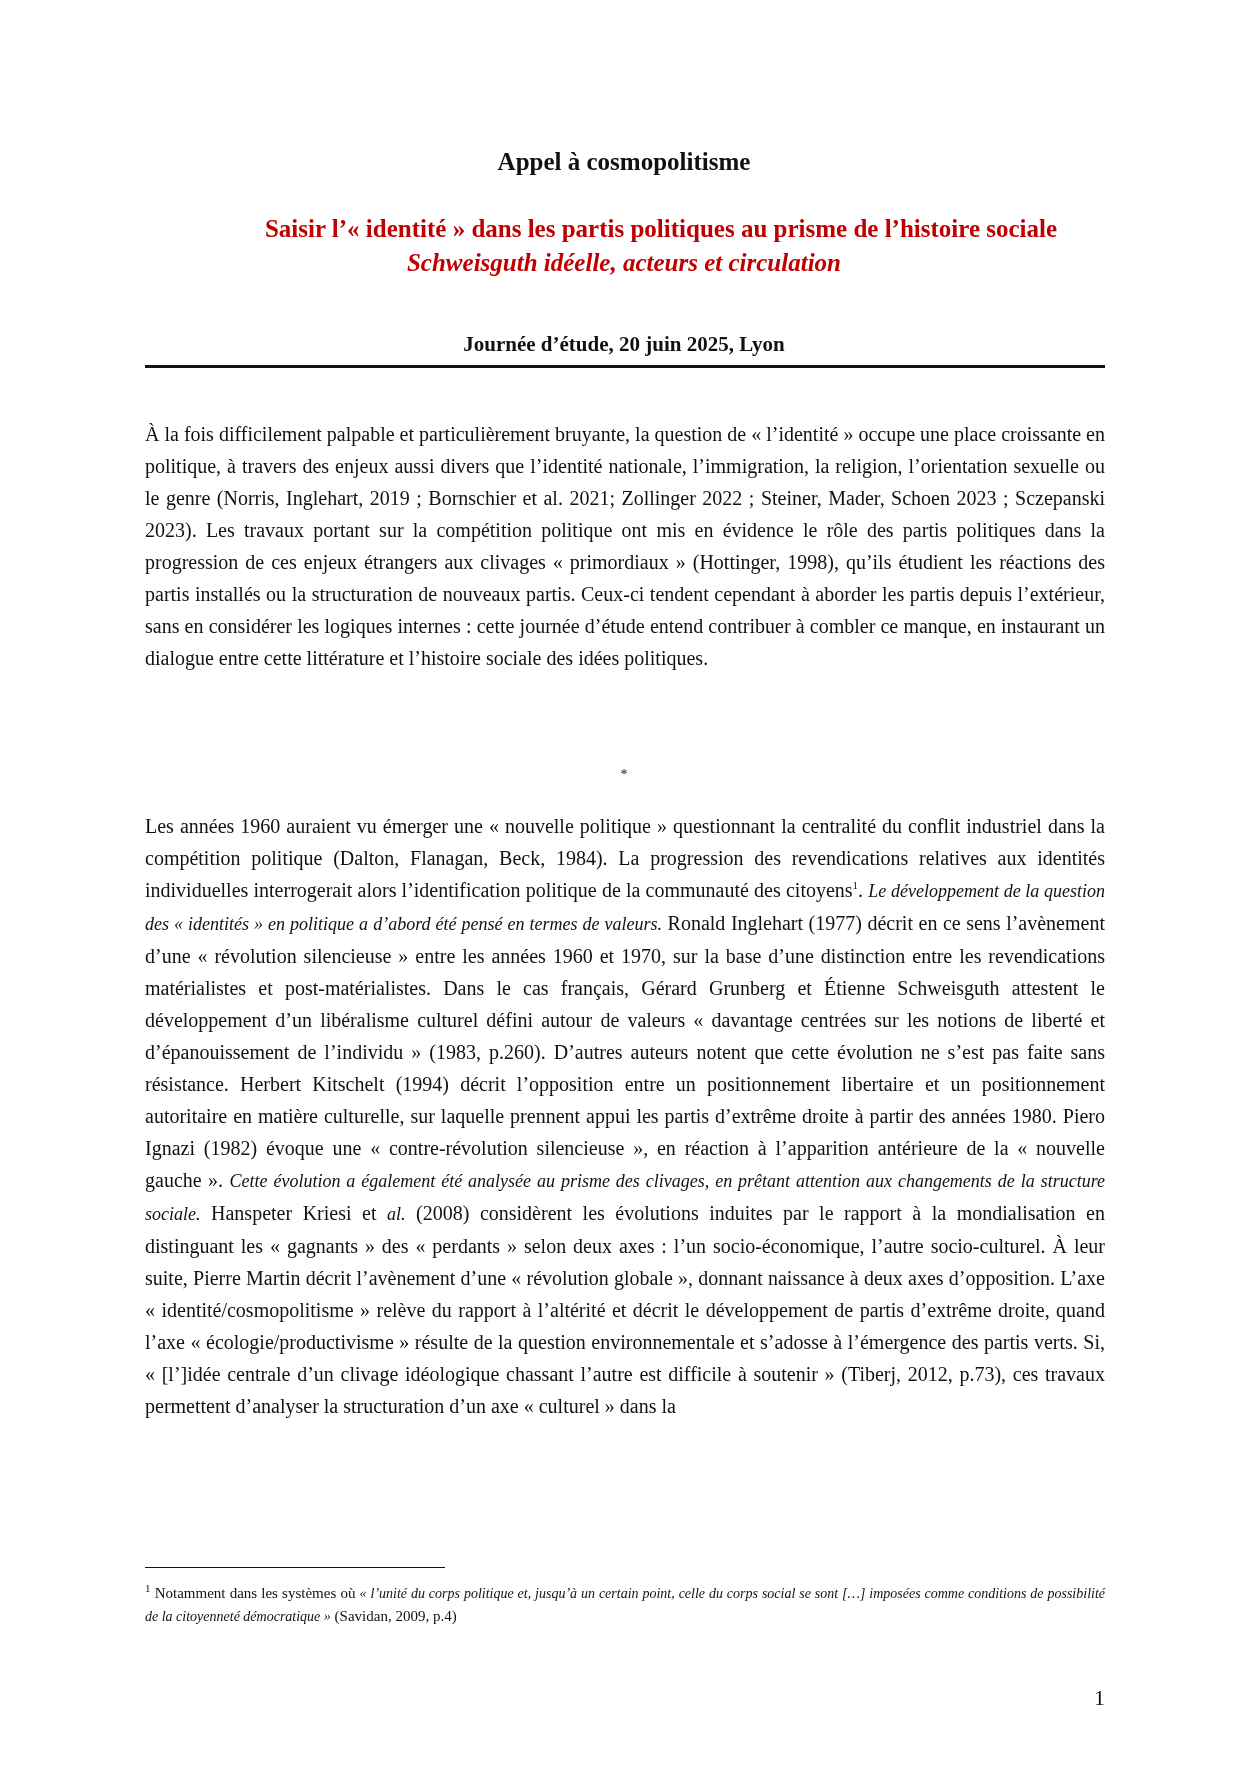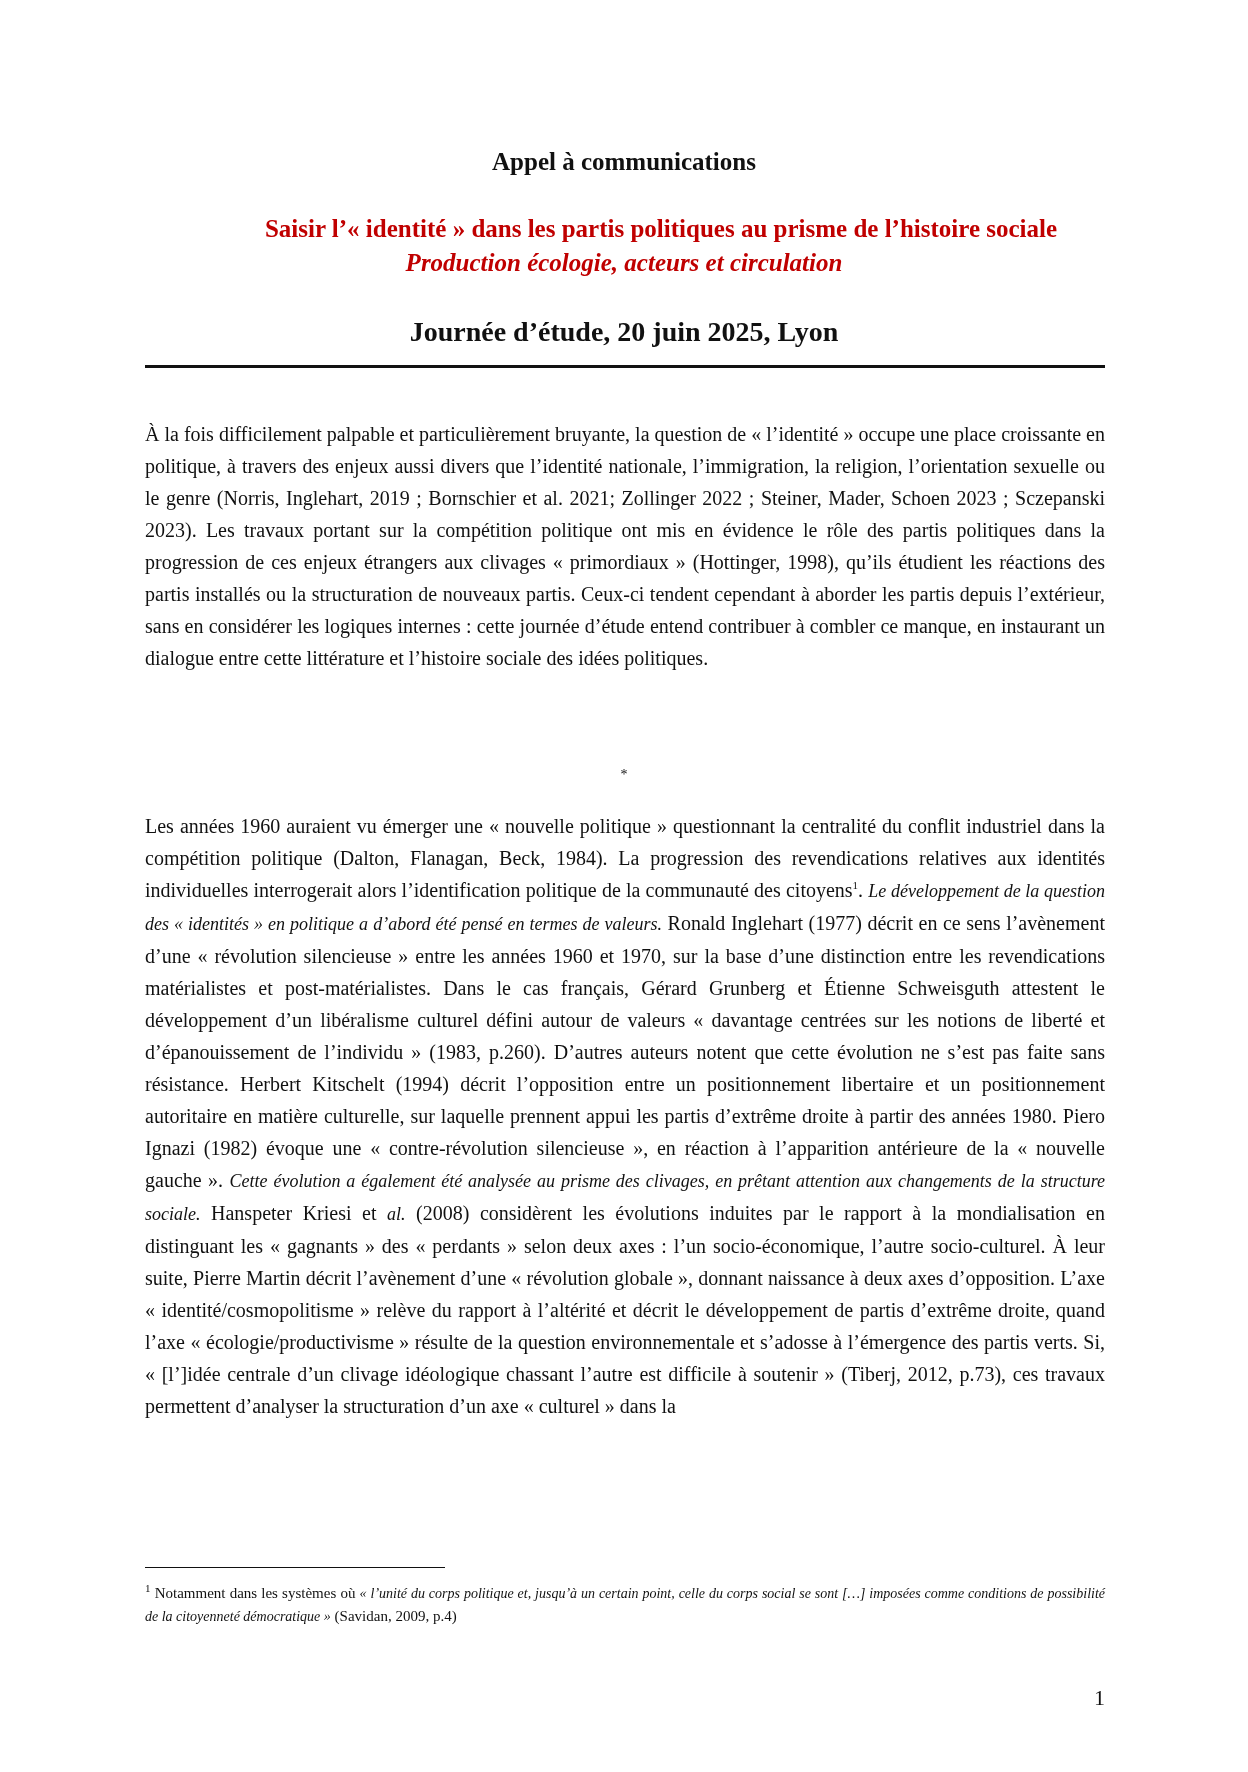--- a/index.html
+++ b/index.html
@@ -2,40 +2,40 @@
 <html><head>
 <meta charset="utf-8">
 <style>
   html, body { margin: 0; padding: 0; background: #ffffff; }
   body { width: 1248px; height: 1772px; position: relative; overflow: hidden; font-family: "Liberation Serif", "DejaVu Serif", serif; color: #111; }
   .page { position: absolute; left: 0; top: 0; width: 1248px; height: 1772px; }
   .heading { position: absolute; left: 0; width: 1248px; text-align: center; font-weight: bold; }
   .h-appel { top: 148px; font-size: 25px; }
   .h-title { top: 215px; font-size: 25px; color: #c00000; padding-left: 37px; }
   .h-sub { top: 249px; font-size: 25px; color: #c00000; font-style: italic; }
-  .h-date { top: 316px; font-size: 28px; }
+  .h-date { top: 332px; font-size: 21px; }
   .rule { position: absolute; left: 145px; width: 960px; top: 365px; height: 3px; background: #111; }
   .para { position: absolute; left: 145px; width: 960px; font-size: 20px; line-height: 32px; text-align: justify; }
   .p1 { top: 418px; }
   .star { position: absolute; left: 0; width: 1248px; top: 767px; text-align: center; font-size: 14px; }
   .p2 { top: 810px; font-family: Liberation Serif, serif; }
   .para em { font-size: 18px; }
   sup { font-size: 11px; line-height: 0; vertical-align: super; }
   .fn-rule { position: absolute; left: 145px; width: 300px; top: 1567px; height: 1px; background: #111; }
   .footnote { position: absolute; left: 145px; width: 960px; top: 1582px; font-size: 15px; line-height: 22px; text-align: justify; }
   .footnote em { font-size: 14px; }
   .pagenum { position: absolute; right: 143px; top: 1685px; font-size: 22px; }
 </style>
 </head>
 <body>
 
 <div class="page">
-  <div class="heading h-appel">Appel à communications</div>
+  <div class="heading h-appel">Appel à cosmopolitisme</div>
   <div class="heading h-title">Saisir l’« identité » dans les partis politiques au prisme de l’histoire sociale</div>
-  <div class="heading h-sub">Production écologie, acteurs et circulation</div>
+  <div class="heading h-sub">Schweisguth idéelle, acteurs et circulation</div>
   <div class="heading h-date">Journée d’étude, 20 juin 2025, Lyon</div>
   <div class="rule"></div>
 
   <p class="para p1" style="margin:0">À la fois difficilement palpable et particulièrement bruyante, la question de « l’identité » occupe une place croissante en politique, à travers des enjeux aussi divers que l’identité nationale, l’immigration, la religion, l’orientation sexuelle ou le genre (Norris, Inglehart, 2019 ; Bornschier et al. 2021; Zollinger 2022 ; Steiner, Mader, Schoen 2023 ; Sczepanski 2023). Les travaux portant sur la compétition politique ont mis en évidence le rôle des partis politiques dans la progression de ces enjeux étrangers aux clivages « primordiaux » (Hottinger, 1998), qu’ils étudient les réactions des partis installés ou la structuration de nouveaux partis. Ceux-ci tendent cependant à aborder les partis depuis l’extérieur, sans en considérer les logiques internes : cette journée d’étude entend contribuer à combler ce manque, en instaurant un dialogue entre cette littérature et l’histoire sociale des idées politiques.</p>
 
   <div class="star">*</div>
 
   <p class="para p2" style="margin:0"><span>Les années 1960 auraient vu émerger une « nouvelle politique » questionnant la centralité du conflit industriel dans la compétition politique (Dalton, Flanagan, Beck, 1984). La progression des revendications relatives aux identités individuelles interrogerait alors l’identification politique de la communauté des citoyens</span><sup>1</sup><span>. </span><em>Le développement de la question des « identités » en politique a d’abord été pensé en termes de valeurs.</em><span> Ronald Inglehart (1977) décrit en ce sens l’avènement d’une « révolution silencieuse » entre les années 1960 et 1970, sur la base d’une distinction entre les revendications matérialistes et post-matérialistes. Dans le cas français, Gérard Grunberg et Étienne Schweisguth attestent le développement d’un libéralisme culturel défini autour de valeurs « davantage centrées sur les notions de liberté et d’épanouissement de l’individu » (1983, p.260). D’autres auteurs notent que cette évolution ne s’est pas faite sans résistance. Herbert Kitschelt (1994) décrit l’opposition entre un positionnement libertaire et un positionnement autoritaire en matière culturelle, sur laquelle prennent appui les partis d’extrême droite à partir des années 1980. Piero Ignazi (1982) évoque une « contre-révolution silencieuse », en réaction à l’apparition antérieure de la « nouvelle gauche ». </span><em>Cette évolution a également été analysée au prisme des clivages, en prêtant attention aux changements de la structure sociale.</em><span> Hanspeter Kriesi et </span><em>al.</em><span> (2008) considèrent les évolutions induites par le rapport à la mondialisation en distinguant les « gagnants » des « perdants » selon deux axes : l’un socio-économique, l’autre socio-culturel. À leur suite, Pierre Martin décrit l’avènement d’une « révolution globale », donnant naissance à deux axes d’opposition. L’axe « identité/cosmopolitisme » relève du rapport à l’altérité et décrit le développement de partis d’extrême droite, quand l’axe « écologie/productivisme » résulte de la question environnementale et s’adosse à l’émergence des partis verts. Si, « [l’]idée centrale d’un clivage idéologique chassant l’autre est difficile à soutenir » (Tiberj, 2012, p.73), ces travaux permettent d’analyser la structuration d’un axe « culturel » dans la</span></p>
 
   <div class="fn-rule"></div>

